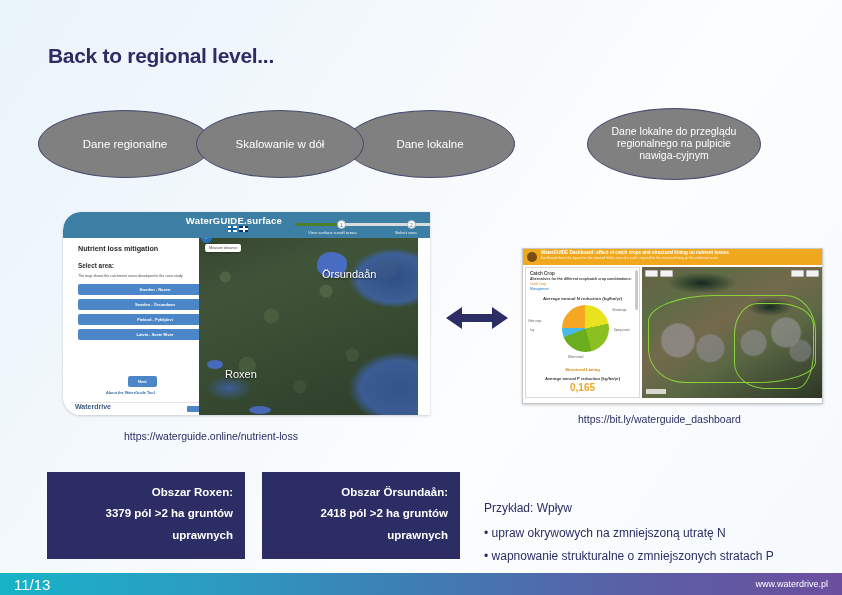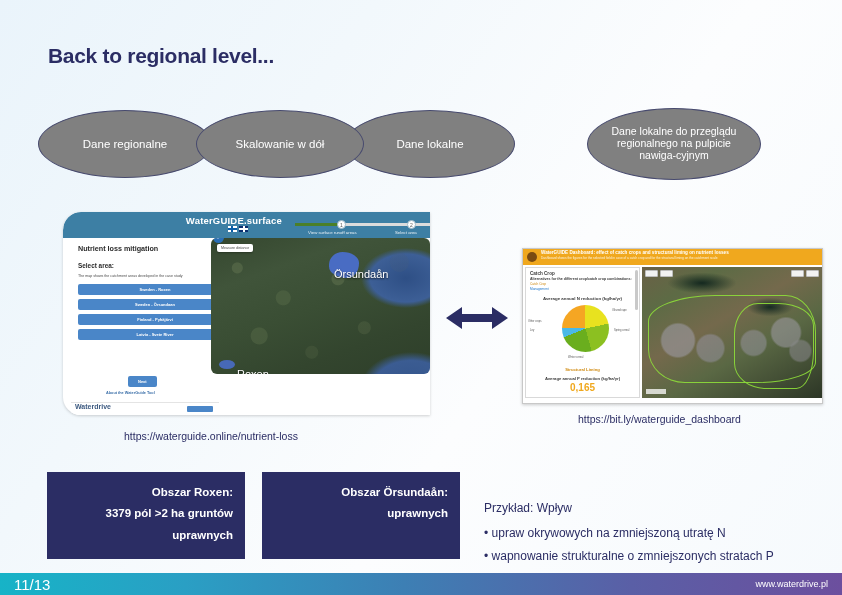--- a/index.html
+++ b/index.html
@@ -109,28 +109,27 @@
   .wg-footer-cut {
     position:absolute; left:0; bottom:0; width:148px; height:13px;
     background:#ffffff; border-top:1px solid #e4e4e4;
     font-size:7px; font-weight:bold; color:#3d5a80; padding-left:4px; overflow:hidden;
   }
   .wg-footer-cut .pill{
     position:absolute; right:6px; top:3px; width:26px;height:6px;background:#4a86c8;border-radius:1px;
   }
 
   .wg-map {
-    position: absolute; left: 148px; top: 26px; width: 219px; height: 136px;
+    position: absolute; left: 136px; top: 26px; width: 219px; height: 177px;
     background:
       radial-gradient(ellipse 60px 40px at 195px 40px, #2e4f85 0%, #3d5f96 60%, rgba(61,95,150,0) 75%),
       radial-gradient(ellipse 70px 50px at 200px 150px, #33548b 0%, #3b5c92 55%, rgba(59,92,146,0) 72%),
       radial-gradient(ellipse 30px 16px at 30px 150px, #3c5d94 0%, rgba(60,93,148,0) 78%),
       linear-gradient(160deg, #35472f 0%, #40543a 25%, #3a4e34 50%, #33452e 75%, #2e3f2a 100%);
     overflow: hidden;
-    border-radius: 6px;
   }
   .map-noise{
     position:absolute; inset:0; opacity:.55;
     background-image:
       radial-gradient(circle at 12% 22%, rgba(110,128,90,.7) 0 5px, transparent 6px),
       radial-gradient(circle at 33% 44%, rgba(95,115,78,.7) 0 7px, transparent 8px),
       radial-gradient(circle at 58% 30%, rgba(120,136,96,.6) 0 6px, transparent 7px),
       radial-gradient(circle at 70% 66%, rgba(88,105,72,.7) 0 6px, transparent 7px),
       radial-gradient(circle at 22% 72%, rgba(104,122,84,.6) 0 8px, transparent 9px),
       radial-gradient(circle at 46% 84%, rgba(82,100,68,.65) 0 6px, transparent 7px),
@@ -411,20 +410,21 @@
   <div class="caption" id="cap-left">https://waterguide.online/nutrient-loss</div>
   <div class="caption" id="cap-right">https://bit.ly/waterguide_dashboard</div>
 
   <div class="infobox" id="box-1">
     <div>Obszar Roxen:</div>
     <div>3379 pól &gt;2 ha gruntów</div>
     <div>uprawnych</div>
   </div>
   <div class="infobox" id="box-2">
     <div>Obszar Örsundaån:</div>
+    <div>2418 pól &gt;2 ha gruntów</div>
     <div>uprawnych</div>
   </div>
 
   <div id="right-text">
     <div class="lead">Przykład: Wpływ</div>
     <div class="bullet">• upraw okrywowych na zmniejszoną utratę N</div>
     <div class="bullet">• wapnowanie strukturalne o zmniejszonych stratach P</div>
   </div>
 
   <div id="footer">

